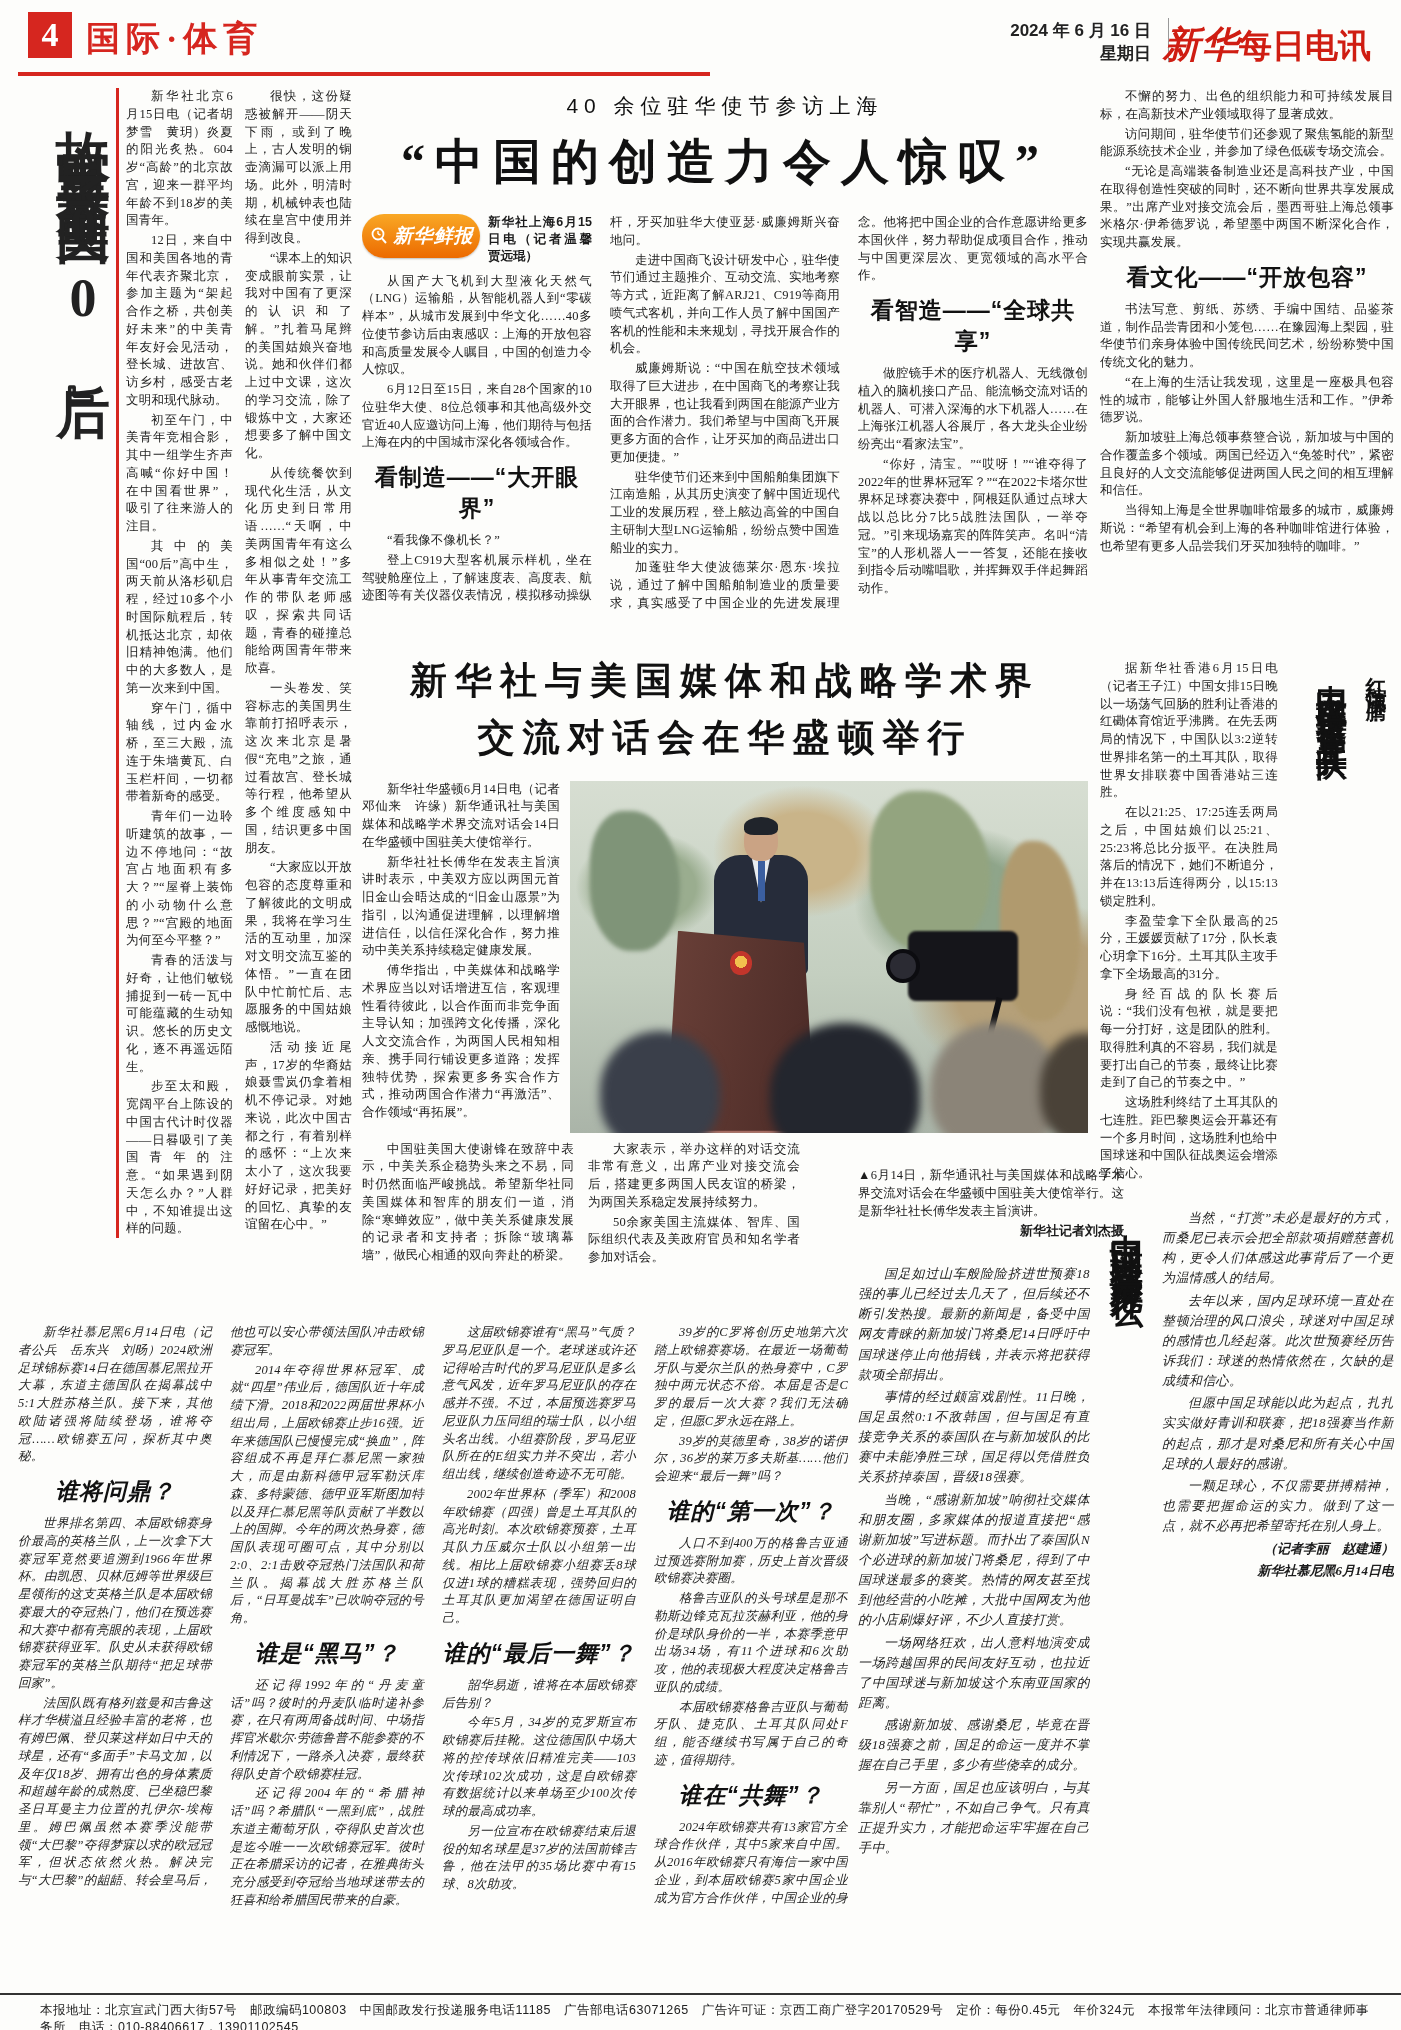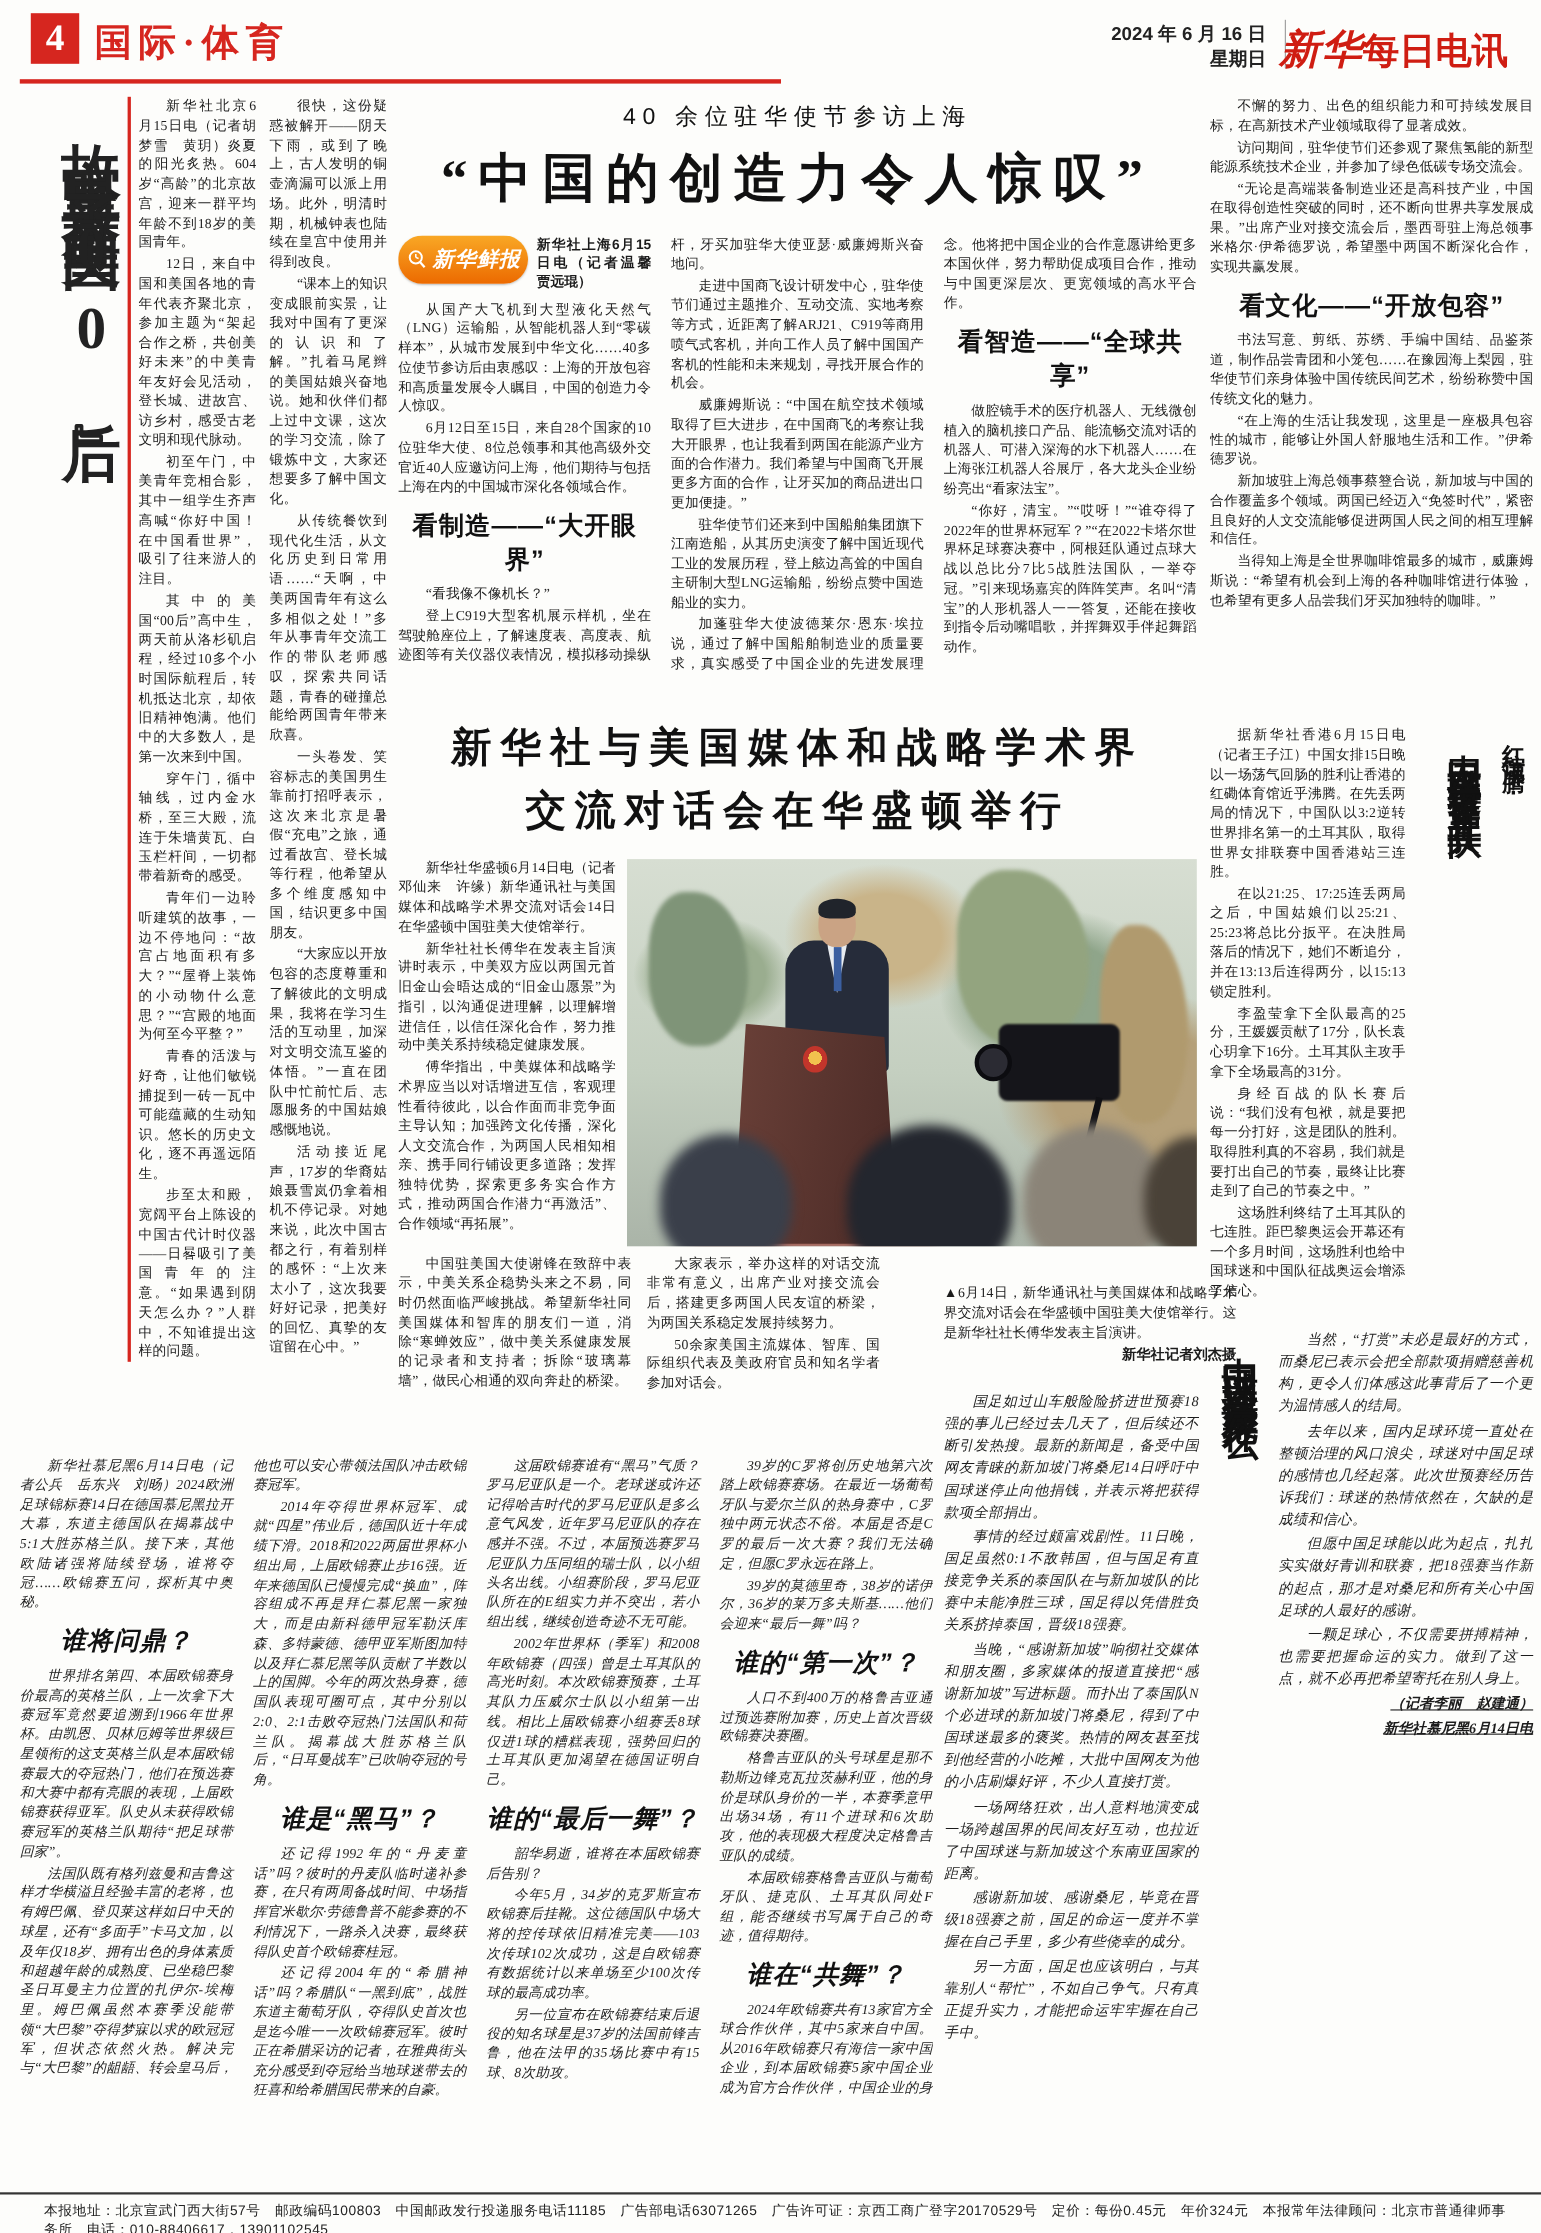--- a/index.html
+++ b/index.html
@@ -79,21 +79,21 @@
   .euro{position:absolute;left:18px;top:1282px;width:830px;height:704px;}
   .euro .hl{text-align:center;font-size:46px;font-weight:bold;color:#111;letter-spacing:58px;text-indent:58px;}
   .euro .cols{margin-top:42px;height:600px;column-count:4;column-gap:18px;column-fill:auto;overflow:hidden;font-style:italic;}
   
   .sunny{position:absolute;left:858px;top:1208px;width:536px;height:778px;display:flex;}
   .sunny .body p{font-style:italic;font-size:13px;line-height:1.55;letter-spacing:.4px;}
   .sunny .c1{width:232px;height:100%;padding-top:56px;box-sizing:border-box;overflow:hidden;}
   .sunny .mid{width:72px;display:flex;justify-content:center;}
   .sunny .vt{font-size:33px;font-weight:bold;letter-spacing:6px;height:470px;color:#111;}
   .sunny .c2{width:232px;height:100%;overflow:hidden;}
-  .sunny .credit{text-align:right;font-style:italic;font-weight:bold;font-size:13px;margin-top:4px;text-decoration:underline;}
+  .sunny .credit{text-align:right;font-style:italic;font-weight:bold;font-size:13px;margin-top:4px;}
   .capblock{position:absolute;left:858px;top:1166px;width:266px;}
   
   .footrule{position:absolute;left:0;top:1993px;width:100%;height:2px;background:#333;}
   .footer{position:absolute;left:40px;top:2002px;width:1330px;font-family:"Liberation Sans",sans-serif;
           font-size:12.5px;color:#222;letter-spacing:.5px;}
 </style>
 </head>
 <body>
 
 <div class="page">

